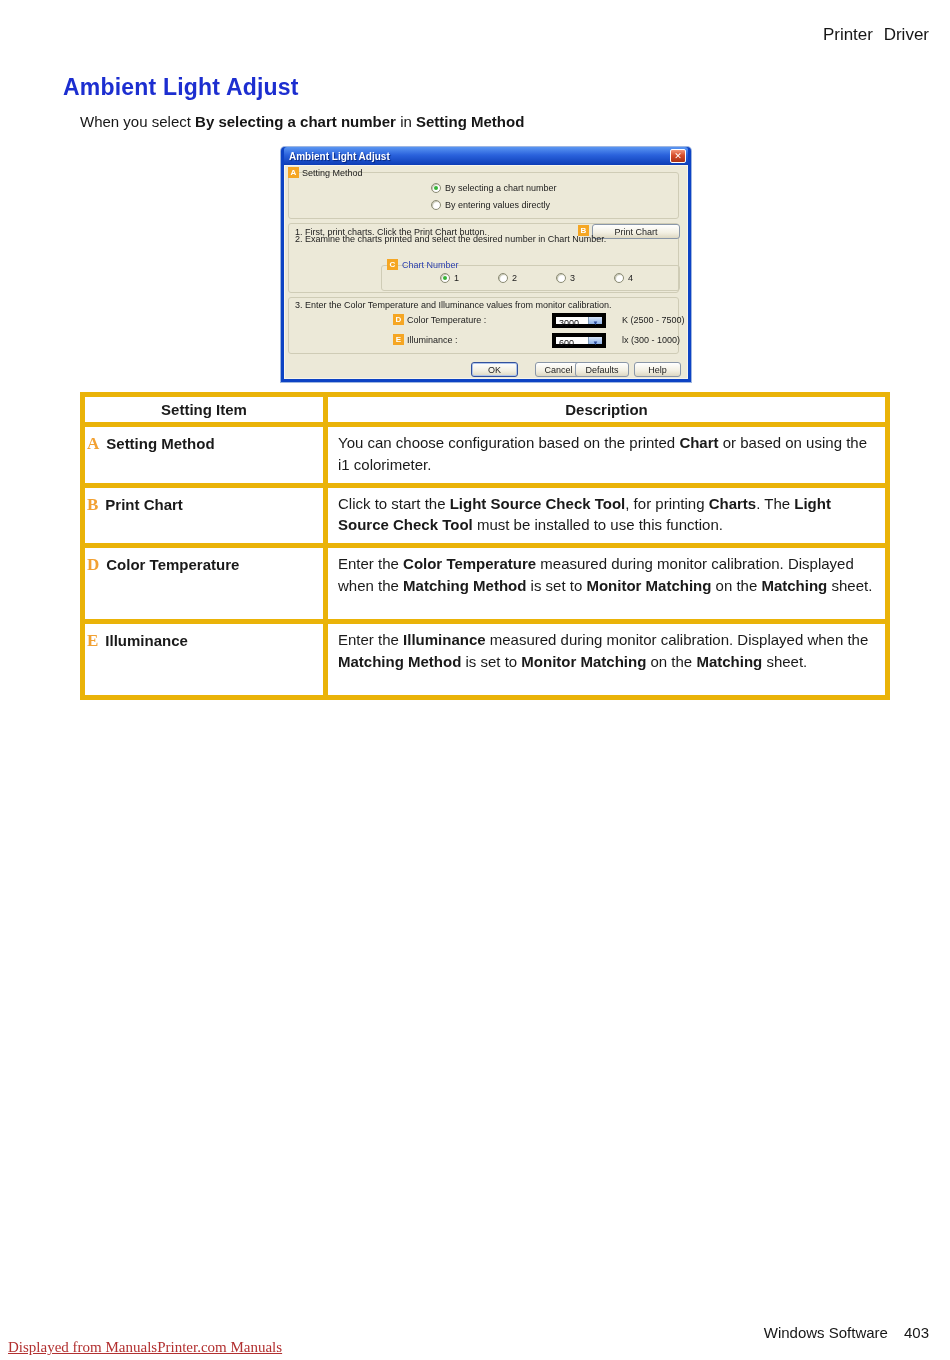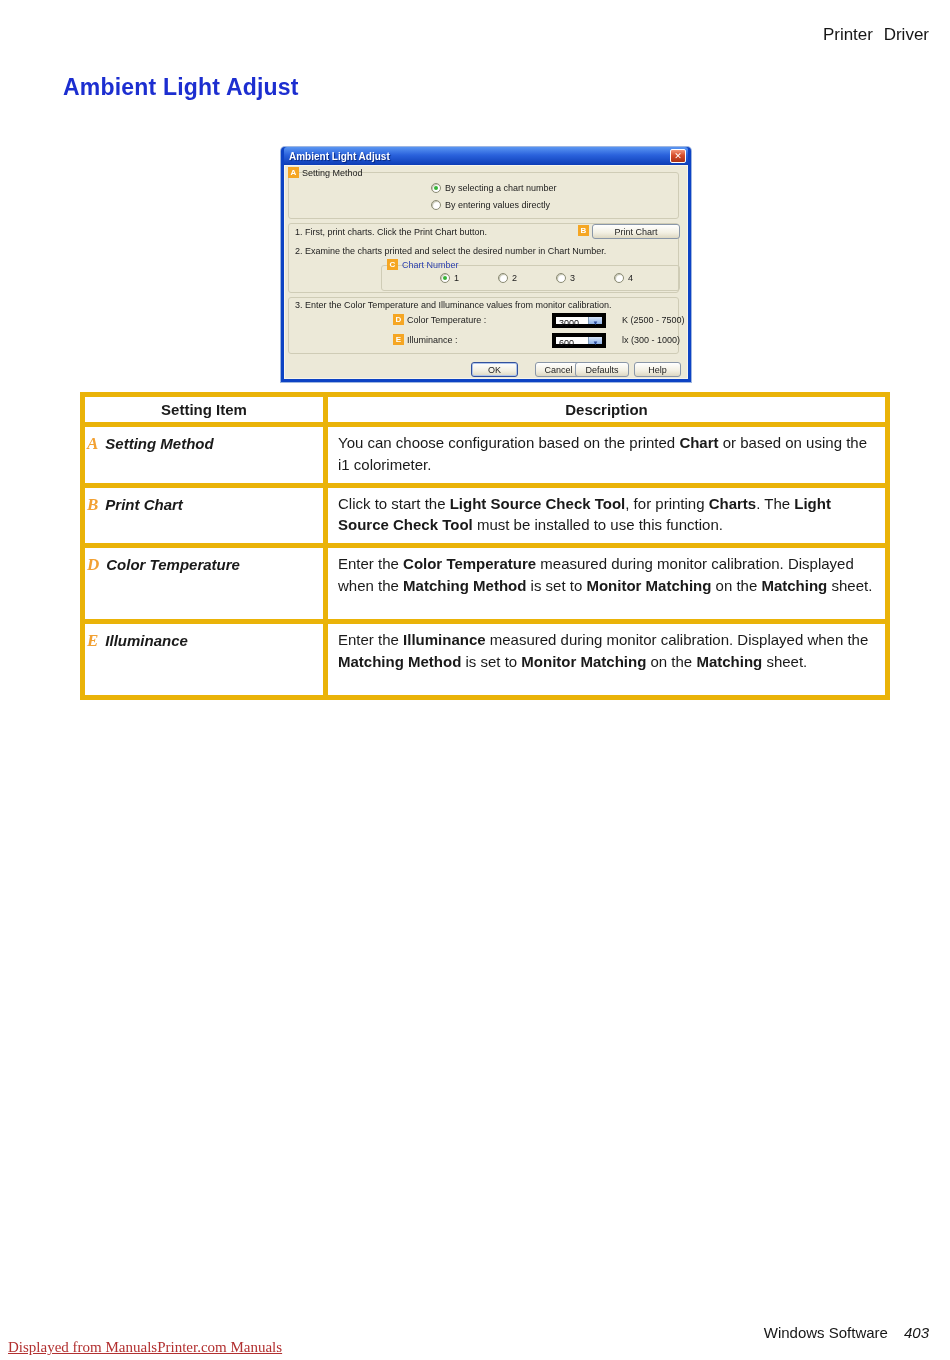--- a/index.html
+++ b/index.html
@@ -48,39 +48,40 @@
     color:#1c1c1c; background:linear-gradient(#ffffff,#f2efe2 60%,#ddd8c2);
     border:1px solid #8a97a8; border-radius:3px; cursor:pointer; padding:0; z-index:2; }
   .dbtn.default { border-color:#33519c; box-shadow:inset 0 0 0 1px #aec4ec; }
 
   
   .info-table { position:absolute; left:80px; top:392px; width:810px; border-collapse:collapse;
     font-size:15px; color:#1a1a1a; }
   .info-table th, .info-table td { border:5px solid #eab308; }
   .info-table th { font-weight:bold; text-align:center; padding:4px 6px; font-size:15px; }
   col.c1 { width:243px; }
-  .item-cell { padding:7px 8px 7px 2px; vertical-align:top; font-weight:bold;font-style:italic; }
+  .item-cell { padding:7px 8px 7px 2px; vertical-align:top; font-weight:bold; }
   .tmk { color:#f2a133; font-family:"Liberation Serif", serif; font-size:17px; font-weight:bold; margin-right:7px; }
   .desc-cell { padding:5px 10px 7px 10px; vertical-align:top; line-height:1.45; }
   .row-a .desc-cell, .row-b .desc-cell { height:54px; }
   .row-d .desc-cell, .row-e .desc-cell { height:76px; }
 
   
   .footer-right { position:absolute; right:21px; top:1324px; font-size:15px; color:#161616; }
-  .footer-right .page-num { margin-left:16px;font-style:italic; }
+  .footer-right .page-num { margin-left:16px; }
   .footer-link { position:absolute; left:8px; top:1339px; font-family:"Liberation Serif", serif;
     font-size:15px; color:#b23030; text-decoration:underline; cursor:pointer; }
 </style>
 </head>
 <body>
 
 <div class="page">
 
   <div class="header-right">Printer Driver</div>
   <h1 class="title">Ambient Light Adjust</h1>
+  <p class="intro"><span>When you select </span><span class="b">By selecting a chart number</span><span> in </span><span class="b">Setting Method</span></p>
 
   <div class="dialog">
     <div class="dlg-titlebar">
       <span class="dlg-title">Ambient Light Adjust</span>
       <span class="dlg-close">✕</span>
     </div>
     <div class="dlg-body">
 
       <div class="gbox" style="left:3px;top:6px;width:391px;height:47px"></div>
       <span class="mk" style="left:3px;top:1px">A</span>
@@ -92,21 +93,21 @@
       </div>
       <div class="radio-item" style="left:146px;top:34px">
         <span class="radio"></span>
         <span class="rlbl">By entering values directly</span>
       </div>
 
       <div class="gbox" style="left:3px;top:57px;width:391px;height:70px"></div>
       <span class="dtext" style="left:10px;top:61px">1.  First, print charts. Click the Print Chart button.</span>
       <span class="mk" style="left:293px;top:59px">B</span>
       <button class="dbtn" style="left:307px;top:58px;width:88px">Print Chart</button>
-      <span class="dtext" style="left:10px;top:80px">2.  Examine the charts printed and select the desired number in Chart Number.</span>
+      <span class="dtext" style="left:10px;top:68px">2.  Examine the charts printed and select the desired number in Chart Number.</span>
 
       <div class="gbox" style="left:96px;top:99px;width:299px;height:26px"></div>
       <span class="mk" style="left:102px;top:93px">C</span>
       <span class="dtext blue" style="left:117px;top:94px">Chart Number</span>
 
       <div class="radio-item" style="left:155px;top:107px">
         <span class="radio selected"></span>
         <span class="rlbl">1</span>
       </div>
       <div class="radio-item" style="left:213px;top:107px">

